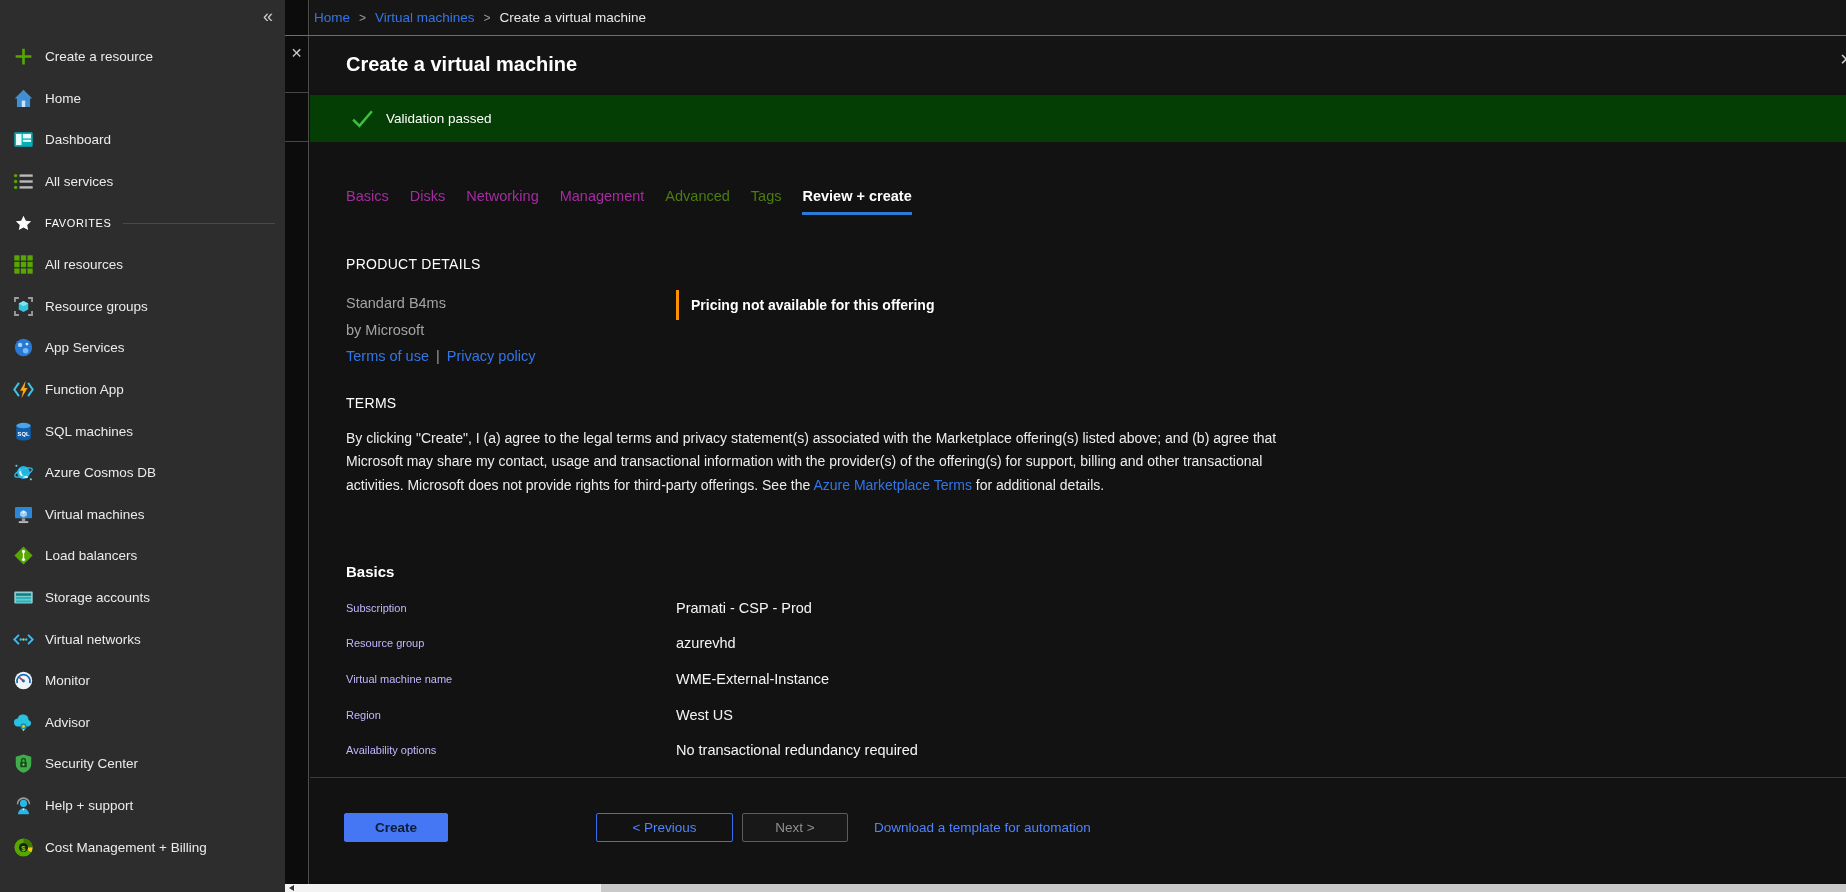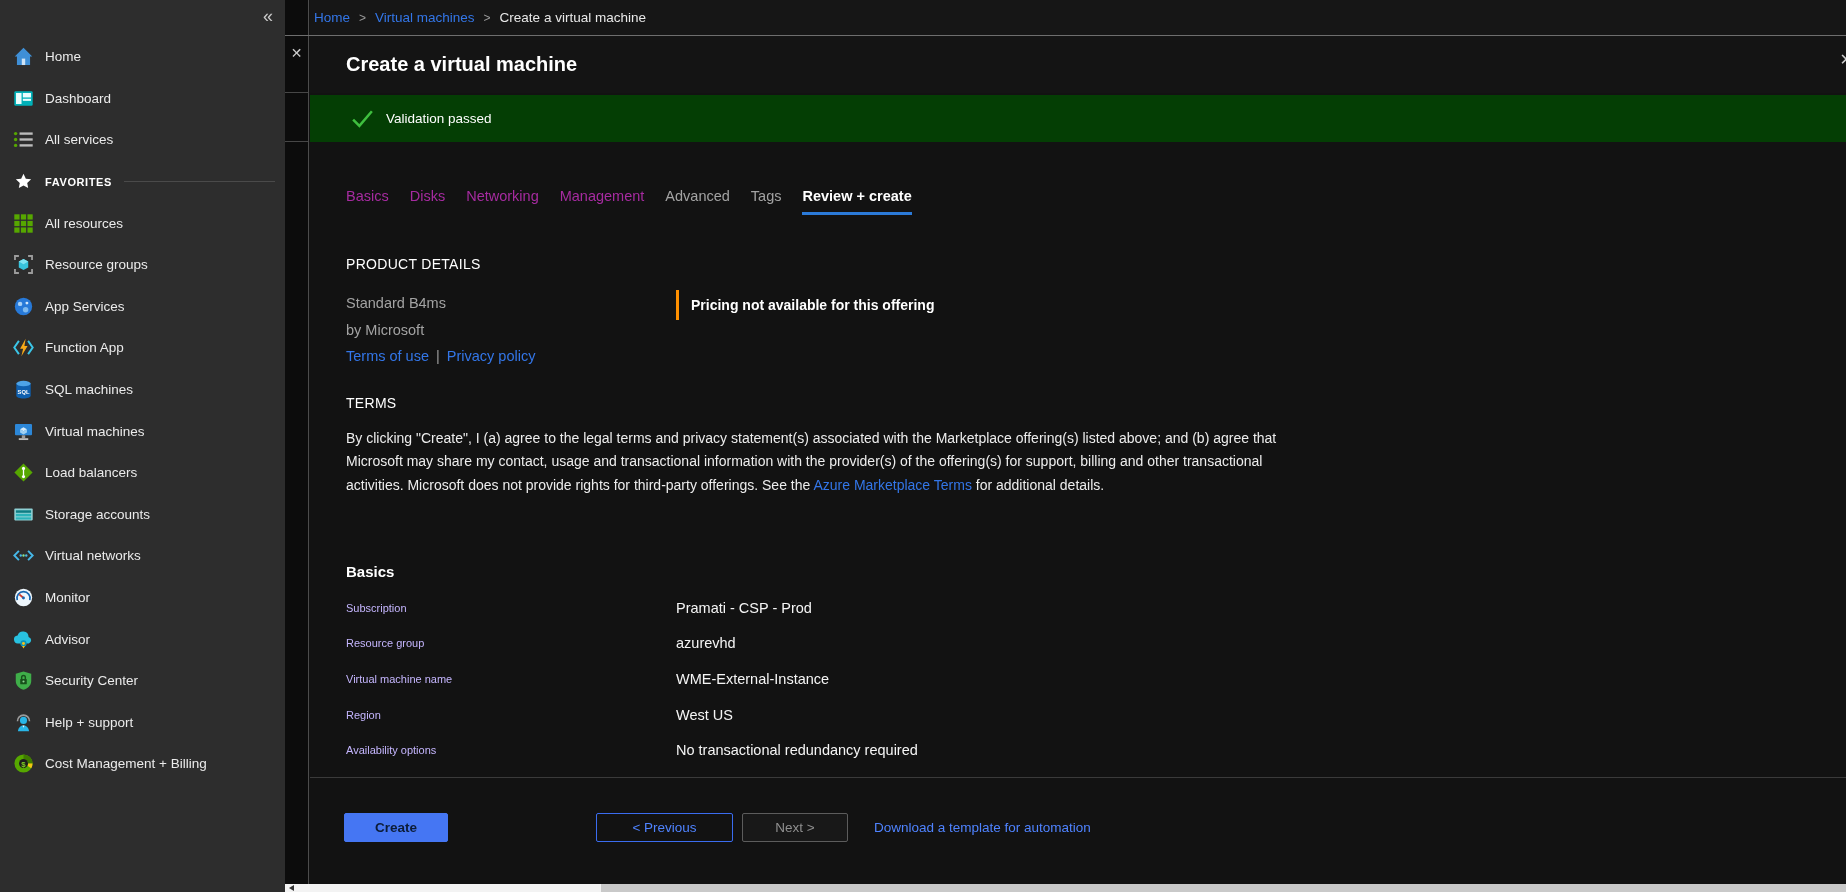--- a/index.html
+++ b/index.html
@@ -9,21 +9,21 @@
   
   .sidebar { position:absolute; left:0; top:0; width:285px; height:892px; background:var(--sidebar-bg,#2d2d2d); z-index:5; }
   .collapse-btn { position:absolute; top:4px; right:12px; color:#c9c9c9; font-size:18px; cursor:pointer; line-height:24px; }
   .side-nav { position:absolute; top:36px; left:0; right:0; }
   .side-item { display:flex; align-items:center; height:41.6px; padding-left:13px; color:#ebebeb; font-size:13.5px; cursor:pointer; }
   .side-icon { width:21px; height:21px; margin-right:11px; flex:0 0 21px; display:inline-flex; }
   .side-icon svg { width:100%; height:100%; }
   .side-label { white-space:nowrap; }
   .side-section { display:flex; align-items:center; height:41.6px; padding-left:13px; color:#ffffff; }
   .side-section .side-icon { width:17px; height:17px; flex:0 0 17px; margin-left:2px; margin-right:13px; }
-  .side-section-label { font-size:11px; font-weight:bold; letter-spacing:.6px; white-space:nowrap;text-align:right; }
+  .side-section-label { font-size:11px; font-weight:normal; letter-spacing:.6px; white-space:nowrap;text-align:right; }
   .side-section::after { content:""; flex:1; height:1px; background:#4a4a4a; margin-left:12px; margin-right:10px; }
 
   
   .strip { position:absolute; left:285px; top:0; width:24px; bottom:8px; background:#0c0c0c; border-right:1px solid #4c4c4c; z-index:4; }
   .strip-close { position:absolute; top:45px; left:0; width:100%; text-align:center; color:#cccccc; font-size:14px; cursor:pointer; }
   .strip-line { position:absolute; left:0; width:100%; height:1px; background:#474747; }
 
   
   .content { position:absolute; left:310px; right:0; top:0; bottom:8px; background:#121212; overflow:hidden; }
   .hline { position:absolute; left:285px; right:0; height:1px; z-index:6; }
@@ -38,21 +38,21 @@
   .page-title { position:absolute; left:36px; top:0; line-height:56px; color:#ffffff; font-size:20px; font-weight:600; }
   .edge-close { position:absolute; right:-7px; top:14px; color:#cfcfcf; font-size:16px; cursor:pointer; }
 
   .banner { position:absolute; left:0; right:0; top:95px; height:47px; background:var(--banner-green,#043e04); }
   .banner-check { position:absolute; left:40px; top:11px; width:25px; height:25px; }
   .banner-text { position:absolute; left:76px; top:0; line-height:47px; color:#ffffff; font-size:13.5px;text-align:center; }
 
   .tabs { position:absolute; left:36px; top:188px; display:flex; gap:21px; }
   .tab { font-size:14.5px; padding-bottom:8px; cursor:pointer; white-space:nowrap; }
   .tab.done { color:var(--tab-done-magenta,#a62ba0); }
-  .tab.default { color:#a3a3a3; }
+  .tab.default { color:#4d7c0f; }
   .tab.active { color:#ffffff; font-weight:bold; border-bottom:3px solid var(--tab-underline-blue,#2b7ad8); }
 
   .pd-heading { position:absolute; left:36px; top:256px; color:#ffffff; font-size:14px; letter-spacing:.3px; }
   .pd-name { position:absolute; left:36px; top:295px; color:#a3a3a3; font-size:14.5px; }
   .pd-pub  { position:absolute; left:36px; top:322px; color:#a3a3a3; font-size:14.5px; }
   .pd-links { position:absolute; left:36px; top:348px; font-size:14.5px; }
   .inline-link { color:var(--link-blue,#3376e8); cursor:pointer; }
   .pd-link-sep { color:#9a9a9a; padding:0 7px; }
   .pricing-note { position:absolute; left:366px; top:290px; border-left:3px solid var(--warning-orange,#ff9000); padding:7px 0 7px 12px; color:#ffffff; font-size:14px; font-weight:bold; }
 
@@ -78,20 +78,28 @@
   .harrow { position:absolute; left:4px; top:1px; width:0; height:0; border-top:3px solid transparent; border-bottom:3px solid transparent; border-right:5px solid #333333; }
 </style>
 </head>
 <body>
 
 <div class="app">
 
   <div class="sidebar">
     <span class="collapse-btn">«</span>
     <nav class="side-nav" id="side-nav">
+        <div class="side-item">
+          <span class="side-icon">
+            <svg viewBox="0 0 16 16">
+              <path d="M7 2h2v5h5v2H9v5H7V9H2V7h5z" fill="#56a700"></path>
+            </svg>
+          </span>
+          <span class="side-label">Create a resource</span>
+        </div>
         <div class="side-item">
           <span class="side-icon">
             <svg viewBox="0 0 16 16">
               <path d="M8 1.3L1.3 8H3v6.5h10V8h1.7z" fill="#3f8fd6"></path>
               <rect x="6.7" y="9.6" width="2.6" height="4.9" fill="#cfe3f5"></rect>
             </svg>
           </span>
           <span class="side-label">Home</span>
         </div>
         <div class="side-item">
@@ -180,20 +188,32 @@
               <path d="M2.5 3.5v9c0 1.4 2.5 2.3 5.5 2.3s5.5-.9 5.5-2.3v-9z" fill="#0f5fae"></path>
               <ellipse cx="8" cy="3.5" rx="5.5" ry="2.1" fill="#4da3e8"></ellipse>
               <text x="8" y="11.2" font-size="4.4" fill="#ffffff" text-anchor="middle" font-family="sans-serif" font-weight="bold">SQL</text>
             </svg>
           </span>
           <span class="side-label">SQL machines</span>
         </div>
         <div class="side-item">
           <span class="side-icon">
             <svg viewBox="0 0 16 16">
+              <circle cx="8" cy="8" r="4.9" fill="#25b1e2"></circle>
+              <path d="M5.6 5.6a4.4 4.4 0 005.6 5.6" fill="none" stroke="#d9f4fc" stroke-width="1.5"></path>
+              <ellipse cx="8" cy="8" rx="7.2" ry="2.5" fill="none" stroke="#2fc1ea" stroke-width="1" transform="rotate(-22 8 8)"></ellipse>
+              <circle cx="2.6" cy="2.9" r=".8" fill="#66d7f2"></circle>
+              <circle cx="13.6" cy="13.2" r=".8" fill="#66d7f2"></circle>
+            </svg>
+          </span>
+          <span class="side-label">Azure Cosmos DB</span>
+        </div>
+        <div class="side-item">
+          <span class="side-icon">
+            <svg viewBox="0 0 16 16">
               <rect x="1.5" y="2.3" width="13" height="8.6" rx=".8" fill="#2c87d8"></rect>
               <path d="M5.4 6.3L8 4.8l2.6 1.5L8 7.8z" fill="#d7ecfa"></path>
               <path d="M5.4 6.3L8 7.8v2.4L5.4 8.7zM10.6 6.3L8 7.8v2.4l2.6-1.5z" fill="#9fd0f2"></path>
               <rect x="6.7" y="10.9" width="2.6" height="2.2" fill="#9a9a9a"></rect>
               <rect x="4.4" y="13.1" width="7.2" height="1.4" fill="#bbbbbb"></rect>
             </svg>
           </span>
           <span class="side-label">Virtual machines</span>
         </div>
         <div class="side-item">

